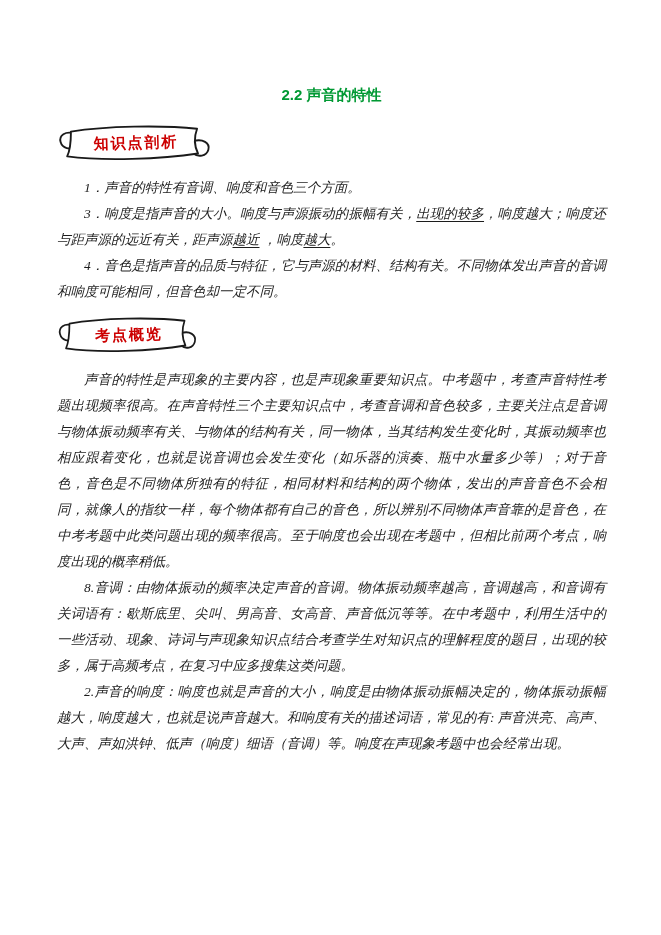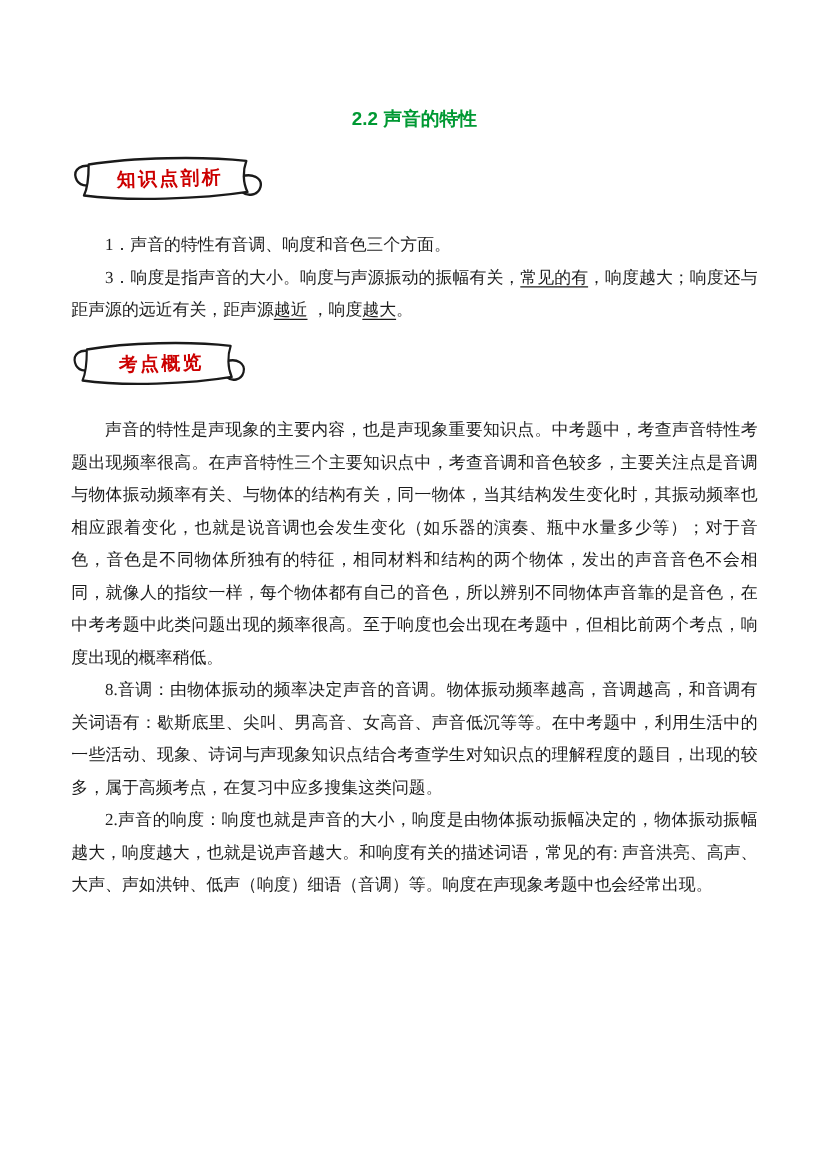--- a/index.html
+++ b/index.html
@@ -32,21 +32,21 @@
   .banner-text {
     position:absolute; left:6px; right:2px; top:50%;
     transform:translateY(-54%) rotate(-1.5deg);
     text-align:center;
     color:var(--banner-red,#cc0000);
     font-weight:bold;
     font-size:15px;
     letter-spacing:2px;
     white-space:nowrap;
   }
-  .paras { margin-top:18px; }
+  .paras { margin-top:2px;font-style:italic; }
   .para {
     font-size:13.5px;
     line-height:26px;
     text-indent:2em;
     text-align:justify;
     color:var(--body-text,#1c1c1c);
   }
   .para .u { text-decoration:underline; text-underline-offset:3px; }
   .sec + .sec { margin-top:10px; }
 </style>
@@ -63,21 +63,22 @@
         <g fill="#ffffff" stroke="#1a1a1a" stroke-width="2" stroke-linejoin="round">
           <path d="M22 11 C 12 8 5 13 7 20 C 9 27 17 28 23 25 L 23 11 Z"></path>
           <path d="M148 19 C 158 16 166 21 164 28 C 162 35 153 36 148 32 L 148 19 Z"></path>
           <path d="M18 9 C 55 3 115 2 152 6 C 149 14 149 24 153 32 C 114 38 52 40 14 35 C 18 27 18 17 18 9 Z"></path>
         </g>
       </svg>
       <span class="banner-text">知识点剖析</span>
     </div>
     <div class="paras">
         <p class="para"><span>1．声音的特性有音调、响度和音色三个方面。</span></p>
-        <p class="para"><span>3．响度是指声音的大小。响度与声源振动的振幅有关，</span><span class="u">常见的有</span><span>，响度越大；响度还与距声源的远近有关，距声源</span><span class="u">越近</span><span> ，响度</span><span class="u">越大</span><span>。</span></p>
+        <p class="para"><span>3．响度是指声音的大小。响度与声源振动的振幅有关，</span><span class="u">出现的较多</span><span>，响度越大；响度还与距声源的远近有关，距声源</span><span class="u">越近</span><span> ，响度</span><span class="u">越大</span><span>。</span></p>
+        <p class="para"><span>4．音色是指声音的品质与特征，它与声源的材料、结构有关。不同物体发出声音的音调和响度可能相同，但音色却一定不同。</span></p>
       </div>
   </section>
 
   <section class="sec">
     <div class="banner b2">
       <svg class="banner-svg" viewBox="0 0 170 44" preserveAspectRatio="none">
         <g fill="#ffffff" stroke="#1a1a1a" stroke-width="2" stroke-linejoin="round">
           <path d="M22 11 C 12 8 5 13 7 20 C 9 27 17 28 23 25 L 23 11 Z"></path>
           <path d="M148 19 C 158 16 166 21 164 28 C 162 35 153 36 148 32 L 148 19 Z"></path>
           <path d="M18 9 C 55 3 115 2 152 6 C 149 14 149 24 153 32 C 114 38 52 40 14 35 C 18 27 18 17 18 9 Z"></path>

